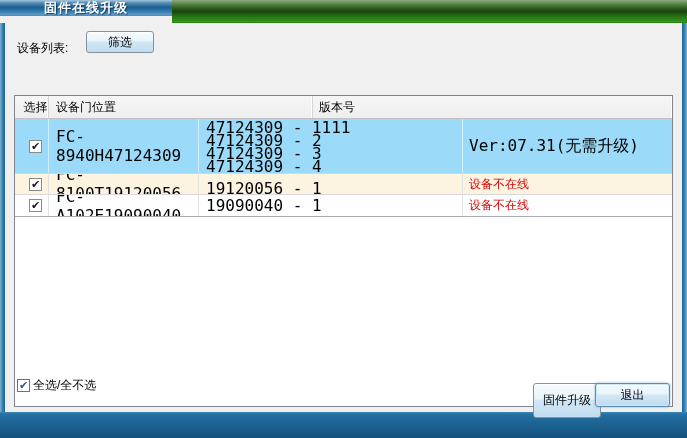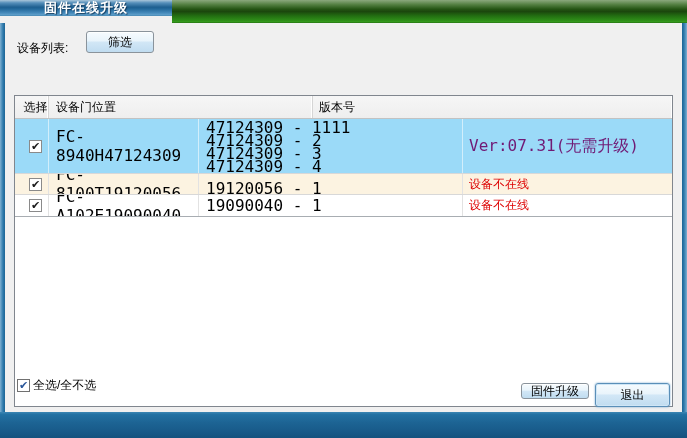--- a/index.html
+++ b/index.html
@@ -31,21 +31,21 @@
   
   .device-list-label { position:absolute; left:17px; top:40px; }
   .btn {
     position:absolute; border:1px solid #8a939b; border-radius:3px;
     background:linear-gradient(180deg,#f6fbfe 0%,#e9f4fb 45%,#d2e7f6 50%,#c0dcf0 100%);
     box-shadow:inset 0 1px 0 rgba(255,255,255,.85);
     font-family:"Liberation Sans", sans-serif; font-size:12px; color:#000;
     display:flex; align-items:center; justify-content:center; cursor:default;
   }
   .btn-filter  { left:86px;  top:31px;  width:68px; height:22px; }
-  .btn-upgrade { left:521px; top:383px; width:68px; height:16px; }
+  .btn-upgrade { left:533px; top:383px; width:68px; height:35px; }
   .btn-exit    { left:595px; top:383px; width:75px; height:24px;
                  border-color:#5a8fb8; box-shadow:inset 0 0 0 1px #cfe6f6, 0 0 2px rgba(90,150,200,.9);text-align:center; }
 
   
   .table {
     position:absolute; left:14px; top:59px; width:659px; height:312px;
     background:#fff; border:1px solid #80868e; overflow:hidden;margin-top:36px;
   }
   .thead { display:flex; height:23px; background:linear-gradient(180deg,#f6f6f6,#eeeeee); border-bottom:1px solid #c2c2c2; }
   .th { display:flex; align-items:center; padding-left:6px; border-right:1px solid #d5d5d5; box-shadow:inset -1px 0 0 #ffffff; }
@@ -101,21 +101,21 @@
     <div class="cell c-sel">
       <span class="checkbox checked">
           <span class="glyph">✔</span>
         </span>
     </div>
     <div class="cell c-sn mono">FC-8940H47124309</div>
     <div class="cell c-door mono">47124309 - 1111
 47124309 - 2
 47124309 - 3
 47124309 - 4</div>
-    <div class="cell c-ver mono" style="color: #701a75;">Ver:07.31(无需升级)</div>
+    <div class="cell c-ver mono" style="color: #000000;">Ver:07.31(无需升级)</div>
   </div>
 
   <div class="row row-cream">
     <div class="cell c-sel">
       <span class="checkbox checked">
           <span class="glyph">✔</span>
         </span>
     </div>
     <div class="cell c-sn mono">FC-8100T19120056</div>
     <div class="cell c-door mono" style="display:flex;align-items:center;padding-top:8px;">19120056 - 1</div>

